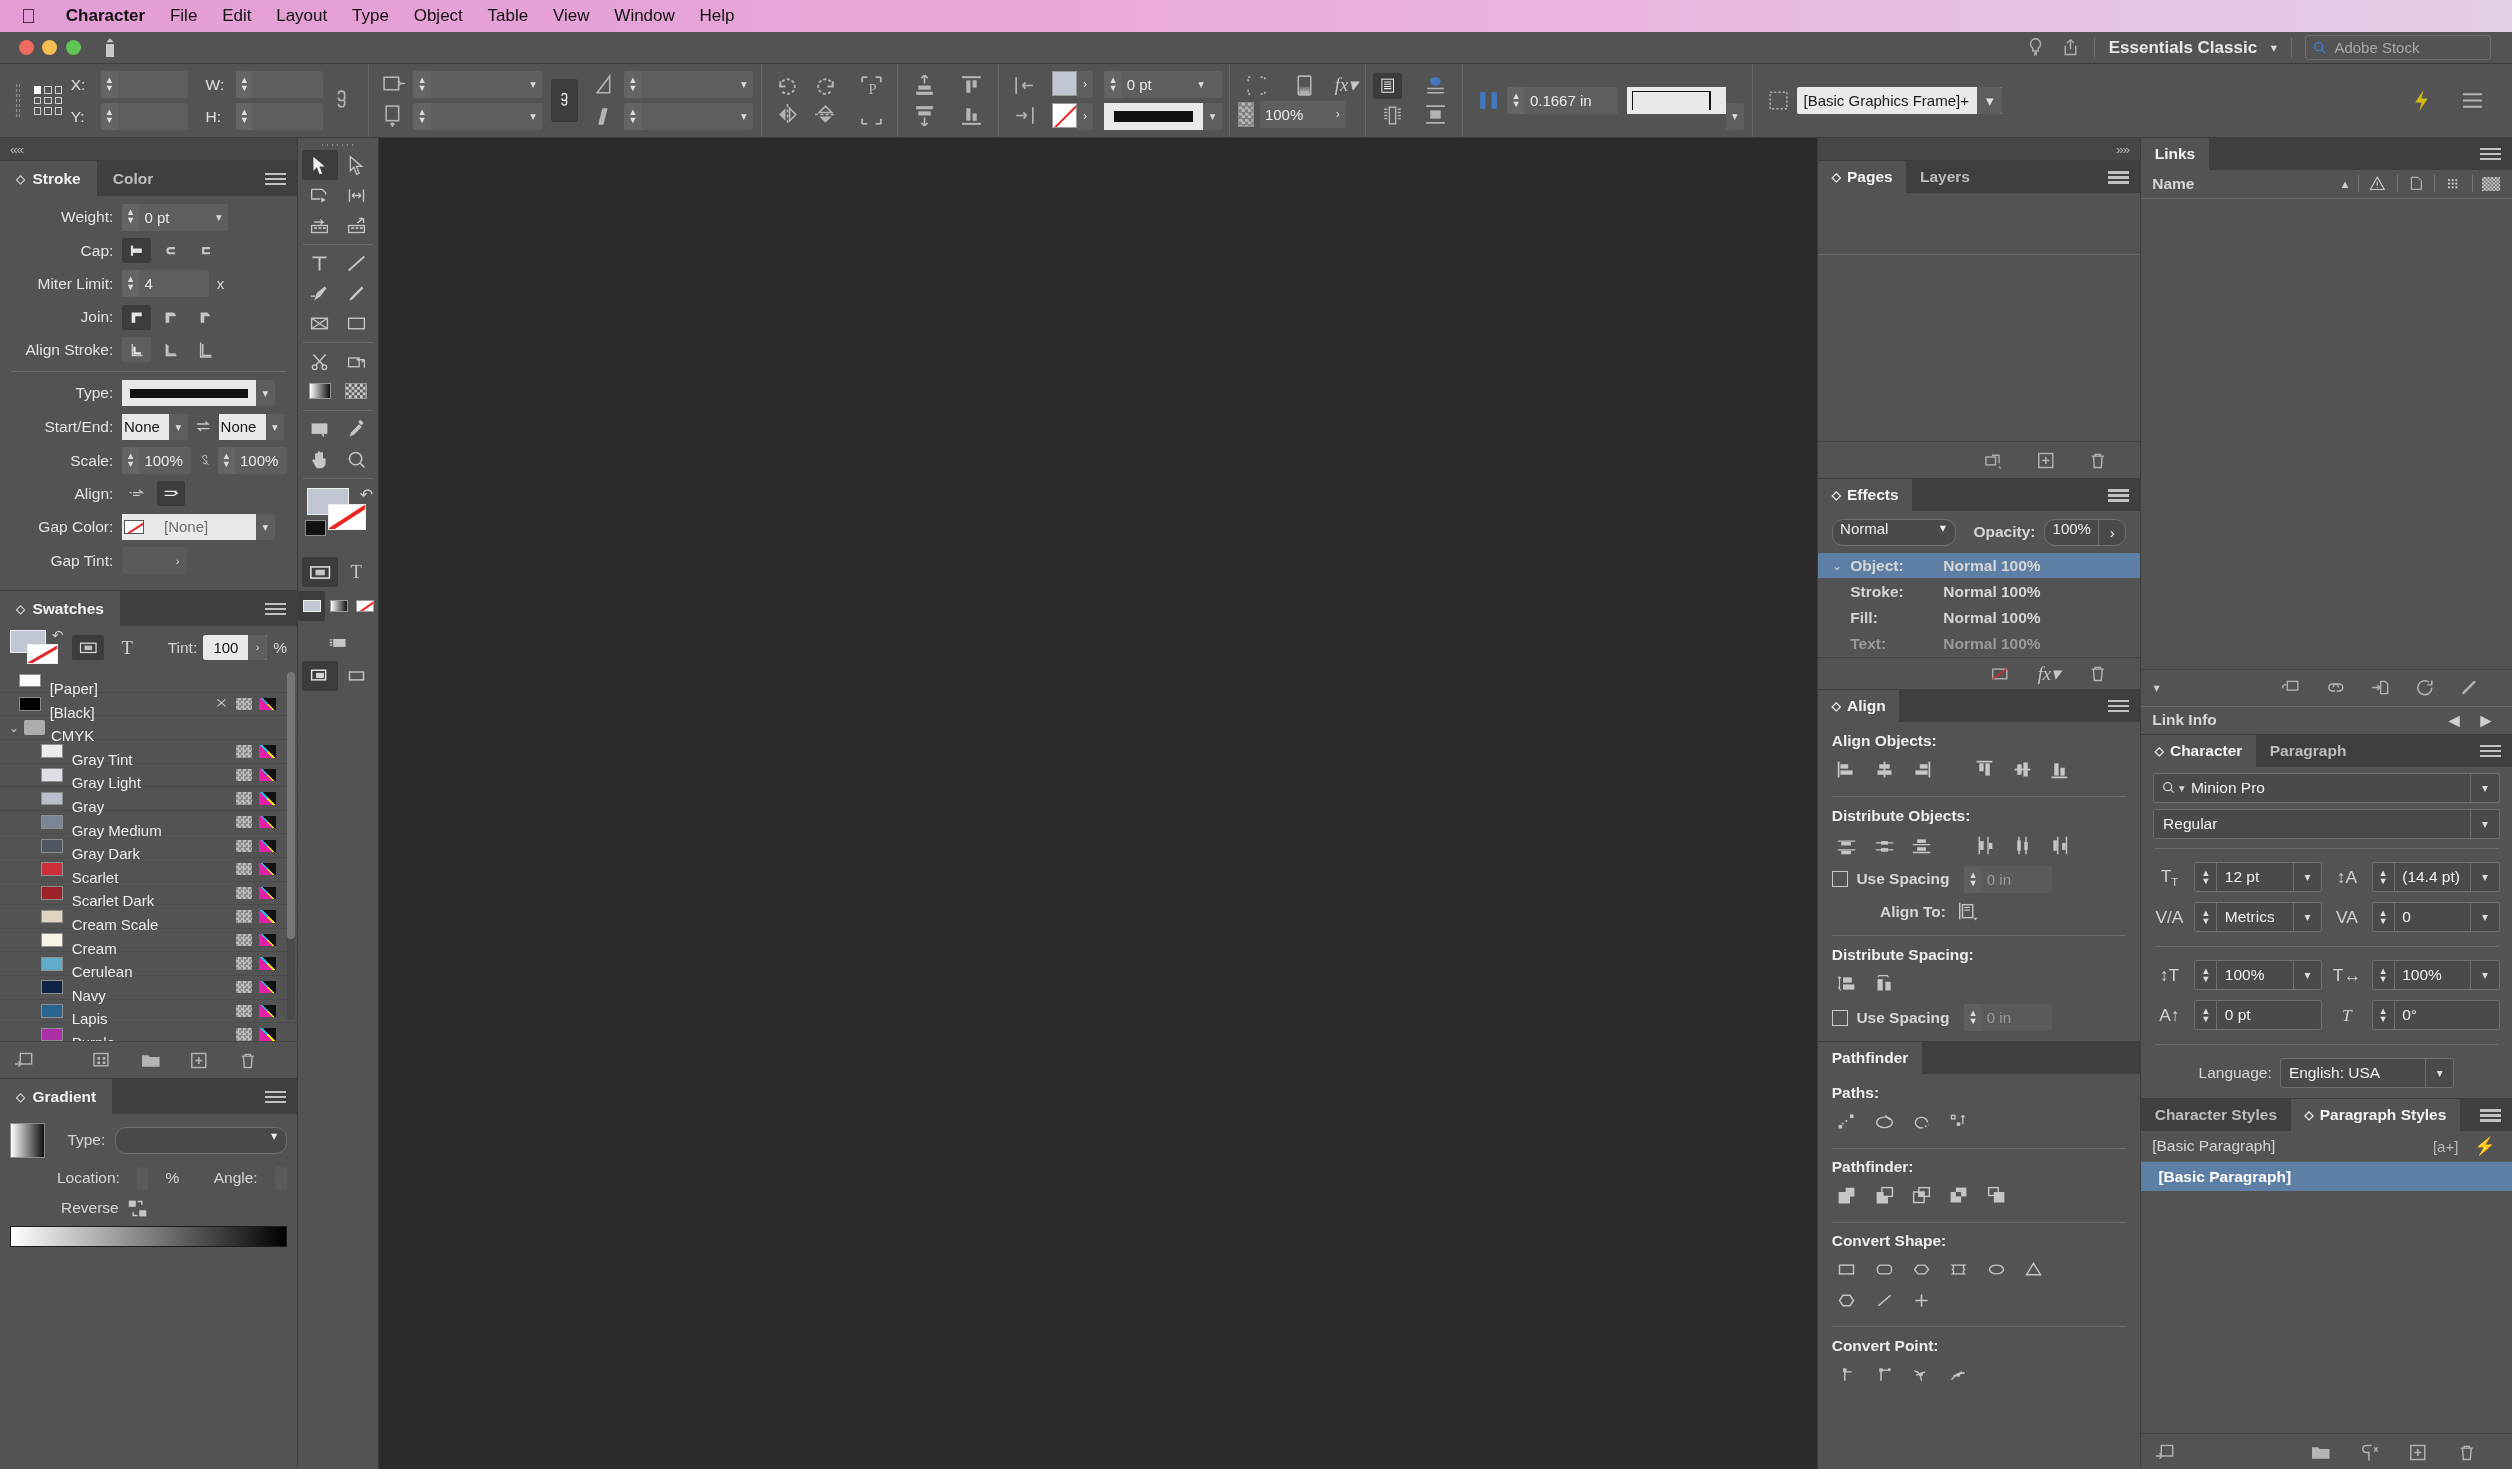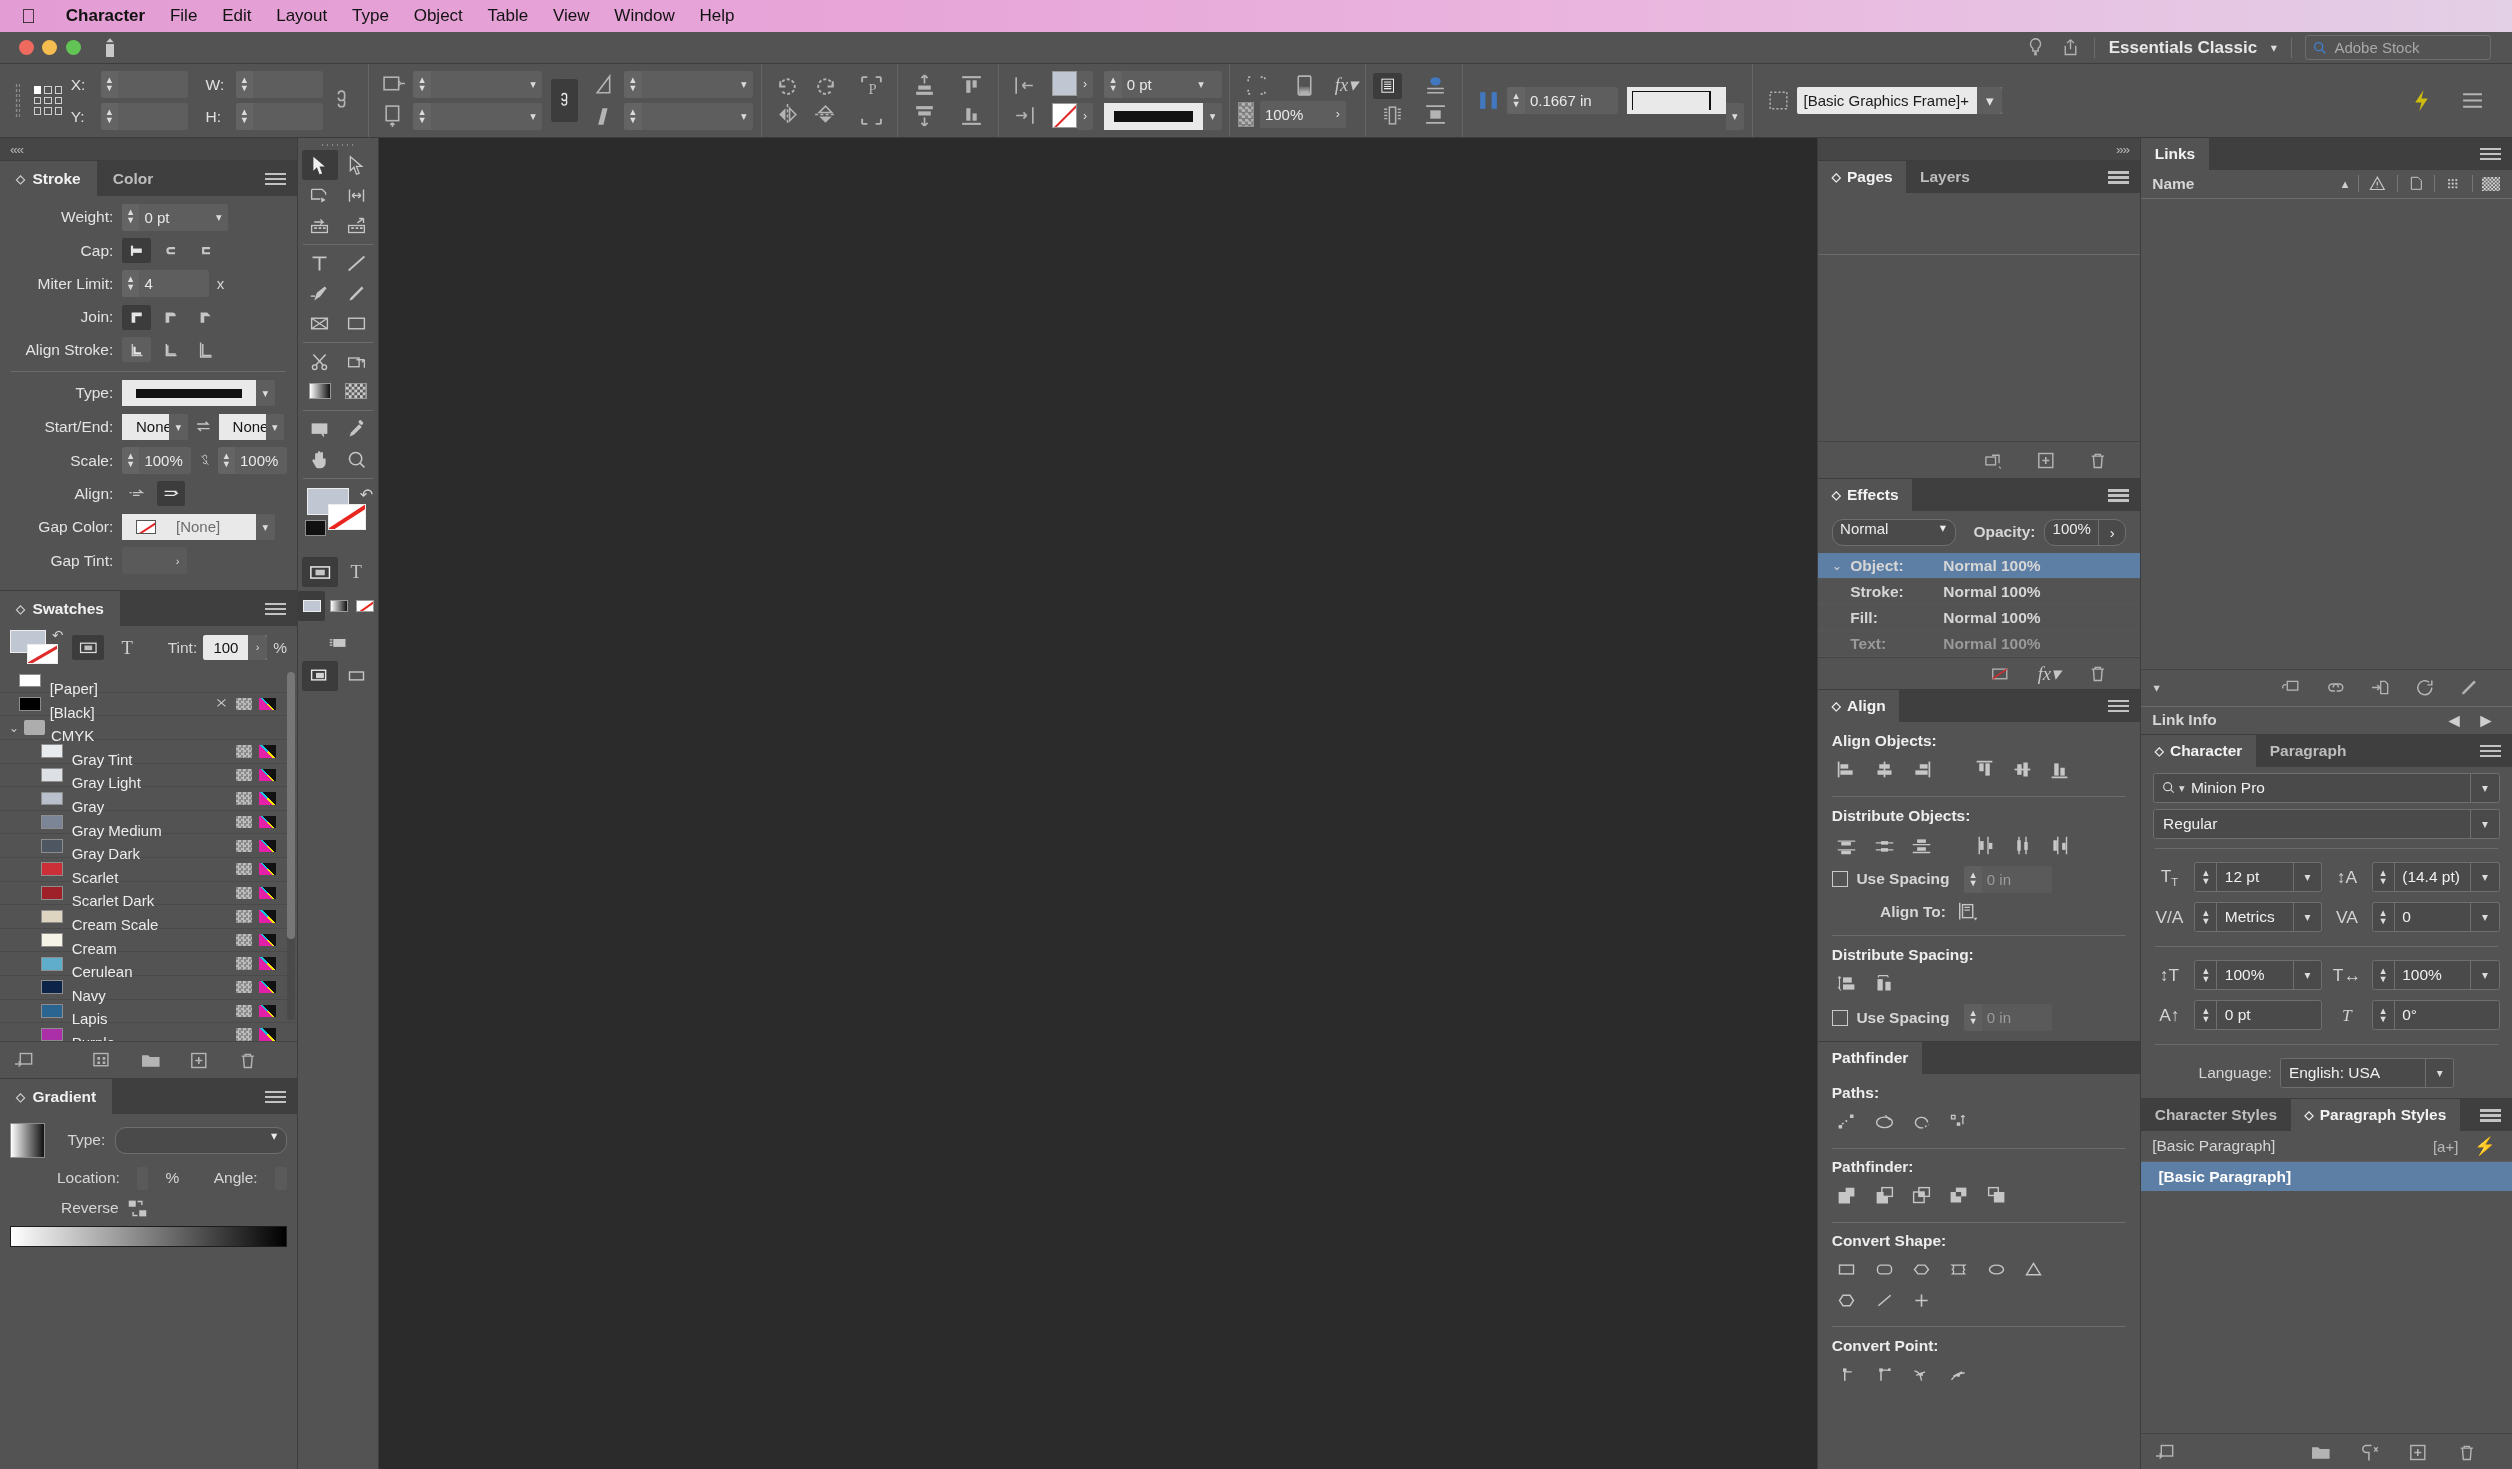--- a/index.html
+++ b/index.html
@@ -78,21 +78,21 @@
   .phamb{ margin-left:auto; display:flex; align-items:center; padding:0 11.2px; }
   .phamb i{ display:block; width:21px;height:2.5px;background:#c2c2c2;margin:2.5px 0; }
   .prow{ display:flex; align-items:center; margin:7.4px 0; padding:0 10px; }
   .rlab{ width:112px; text-align:right; padding-right:8.7px; font-size:15.5px; color:#e3e3e3;
      flex:none;}
   .seg{ width:28.5px;height:25px; background:#5e5e5e; border-radius:2.5px; margin-right:6.2px;
      display:flex;align-items:center;justify-content:center; }
   .seg.on{ background:#3c3c3c; }
   .seg.flat{ background:transparent; }
   .wfield{ background:#e9e9e9; color:#141414; height:26px; display:flex;align-items:center;
-     padding:0 14px; font-size:15px; }
+     padding:0 2px; font-size:15px; }
   .sep{ height:0.6px; background:#6b6b6b; margin:8.7px 11.2px; }
 
   
   #swlist{ position:relative; height:372px; overflow:hidden; }
   .swrow{ display:flex; align-items:center; height:23.6px; padding-left:8.7px;
      border-bottom:0.6px solid #4a4a4a; font-size:15px; color:#ececec; }
   .swchip{ width:22.3px;height:13.7px; border:0.6px solid #8d8d8d; margin-right:8.7px; flex:none;}
   .swname{ white-space:nowrap;margin-top:16px; }
   .swicons{ margin-left:auto; display:flex; align-items:center; gap:6.2px; padding-right:21px;}
   .ico-tint{ width:16px;height:12.4px; background:

